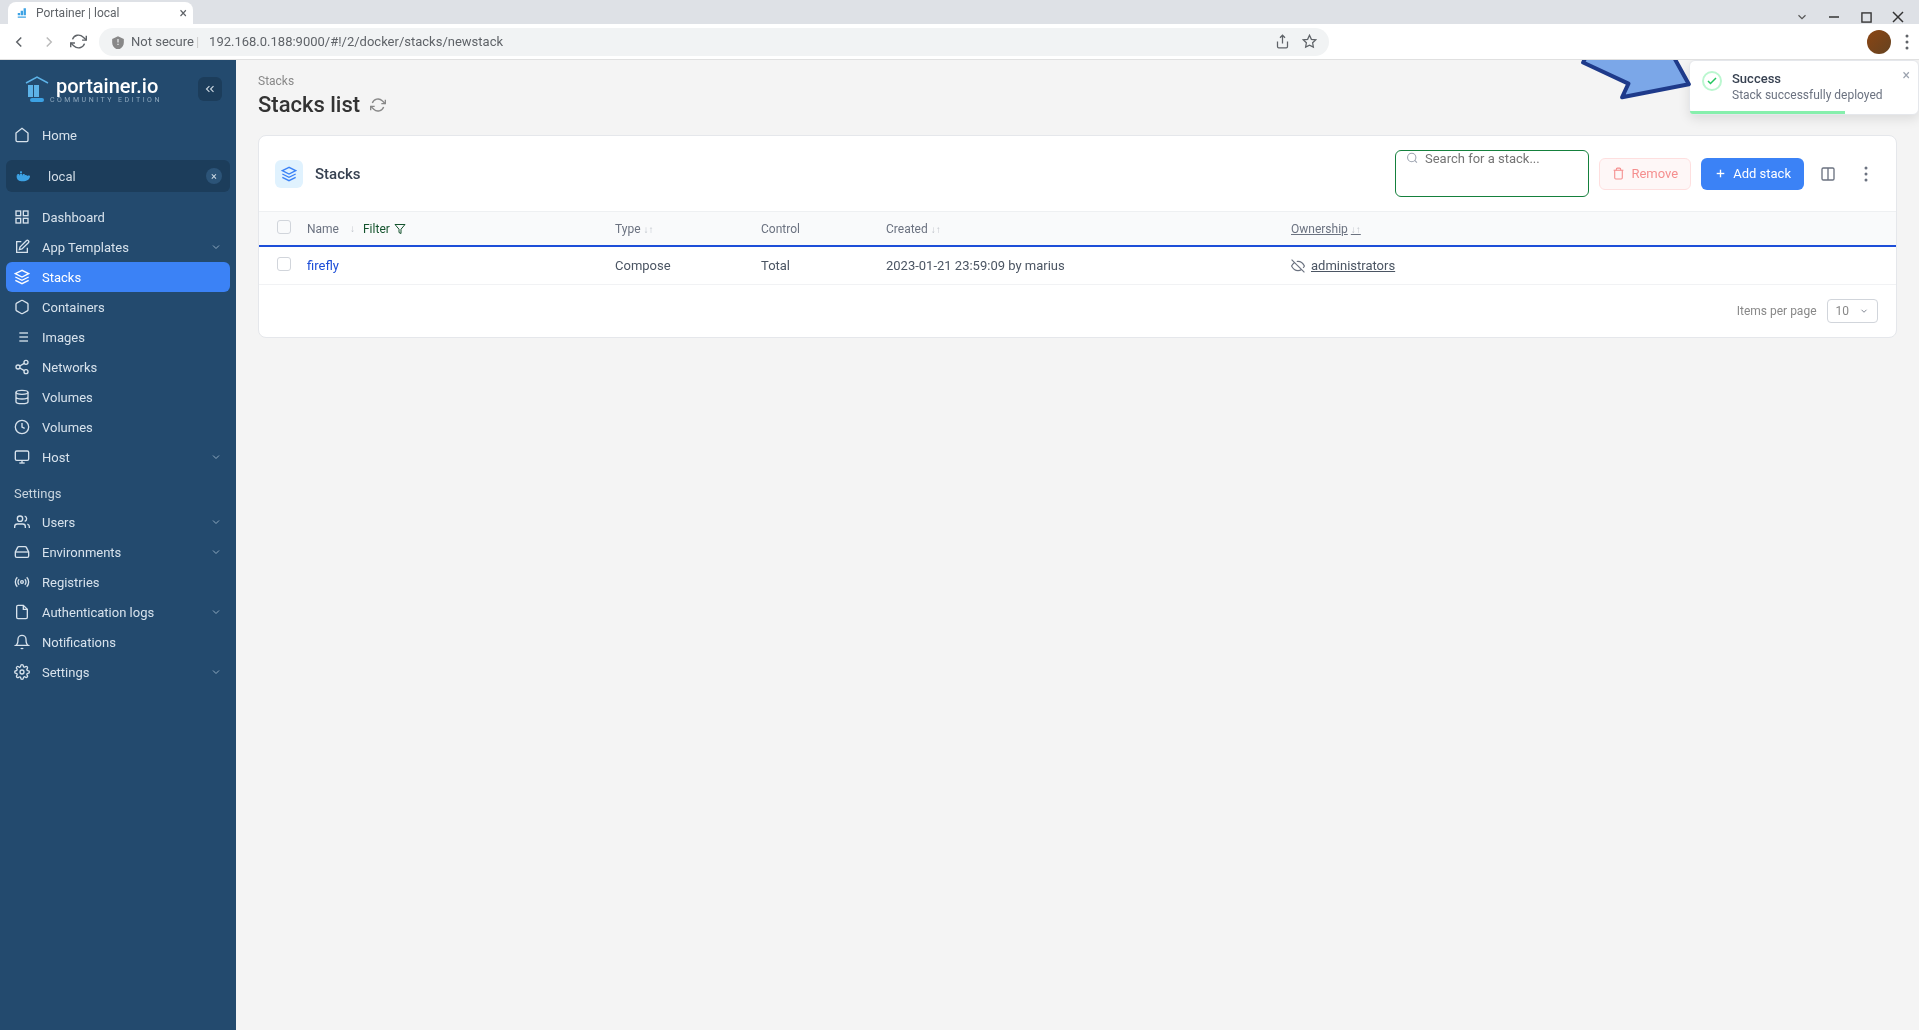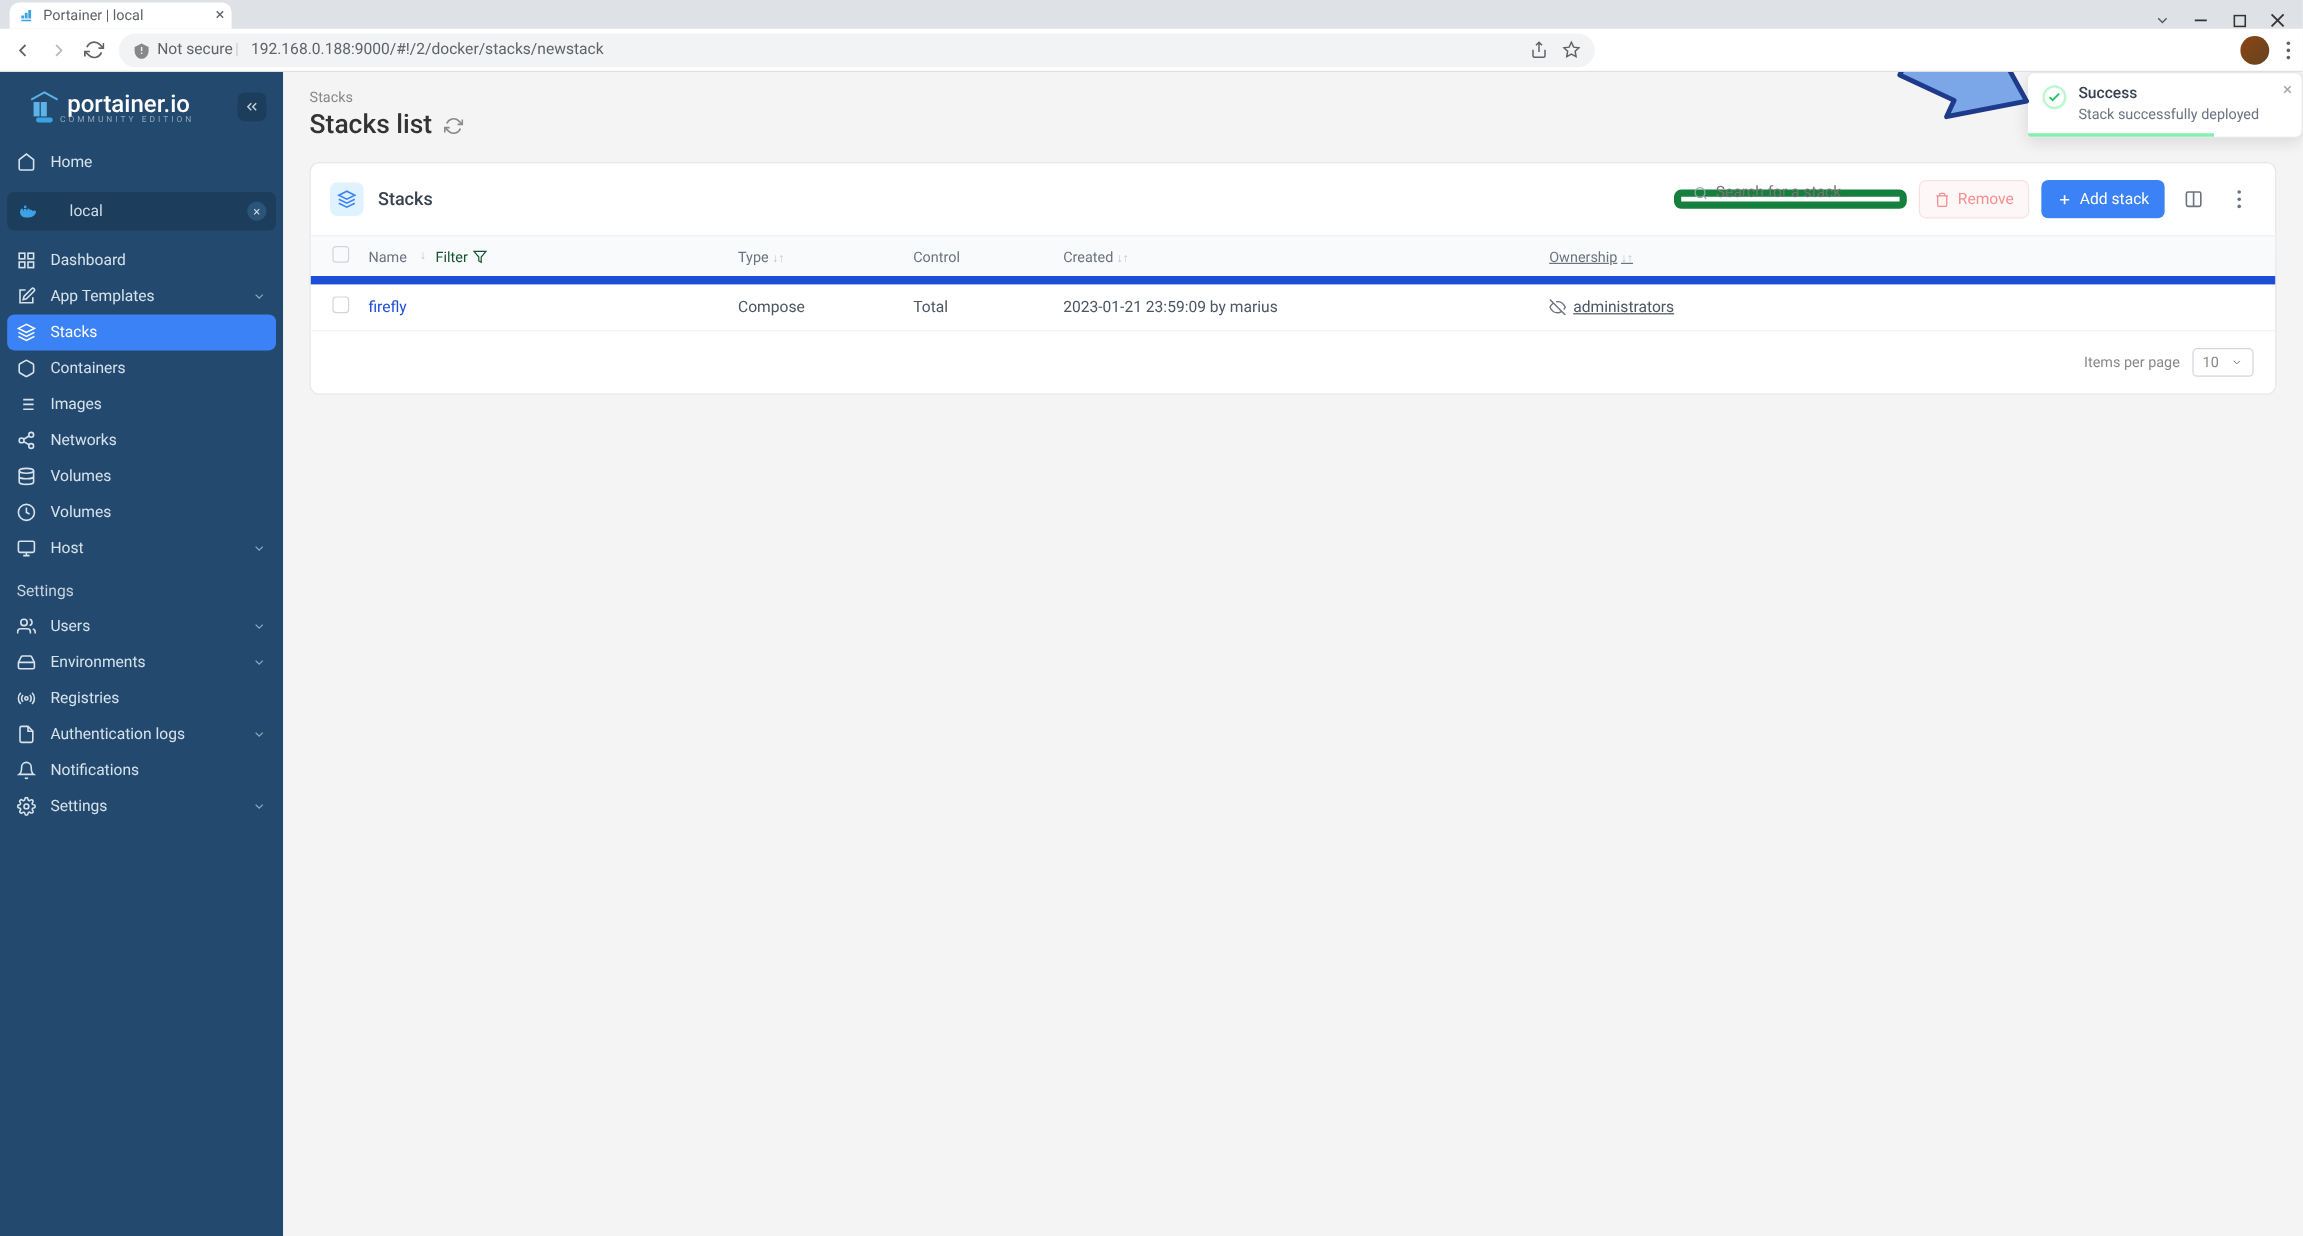--- a/index.html
+++ b/index.html
@@ -28,47 +28,47 @@
 .logo-row { display: flex; align-items: center; padding: 0 14px 16px 24px; }
 .logo-text { font-size: 20px; font-weight: 500; color: #fff; margin-left: 6px; }
 .logo-sub { font-size: 7px; letter-spacing: 2.5px; color: #8fa9bf; margin-top: -2px; }
 .collapse-btn { margin-left: auto; background: #1c3d5b; border-radius: 6px; width: 24px; height: 24px; display: flex; align-items: center; justify-content: center; cursor: pointer; color:#c8d4de; }
 
 .nav-item { display: flex; align-items: center; padding: 7px 14px; font-size: 13px; cursor: pointer; gap: 12px; color: #d7e2ec; position: relative; }
 .nav-item.active { background: #3b82f6; color: #fff; border-radius: 6px; margin: 0 6px; padding: 7px 8px; }
 .nav-icon { width: 16px; height: 16px; display: flex; align-items: center; justify-content: center; flex-shrink: 0; }
 .nav-chevron { margin-left: auto; color: #8fa9bf; }
 
-.env-badge { background: #1c3d5b; margin: 10px 6px; border-radius: 6px; padding: 8px 10px; display: flex; align-items: center; gap: 26px; font-size: 13px; position: relative; text-align: center; }
+.env-badge { background: #1c3d5b; margin: 10px 6px; border-radius: 6px; padding: 8px 10px; display: flex; align-items: center; gap: 16px; font-size: 13px; position: relative; text-align: center; }
 .env-close { position: absolute; right: 8px; background: #2c5478; border-radius: 50%; width: 16px; height: 16px; display: flex; align-items: center; justify-content: center; cursor: pointer; font-size: 11px; }
 .docker-icon { color: #3ca2e4; }
 
 .section-label { padding: 14px 14px 6px 14px; font-size: 13px; color: #c8d4de; }
 
 .main { flex: 1; padding: 14px 22px; overflow: auto; position: relative; background: #f4f4f4; }
 .breadcrumb { font-size: 12px; color: #888; margin-bottom: 4px; }
 .page-title { font-size: 22px; font-weight: 500; color: #333; display: flex; align-items: center; gap: 10px; margin-bottom: 18px; }
 .refresh-icn { color: #888; cursor: pointer; }
 
 .card { background: #fff; border-radius: 8px; border: 1px solid #e5e7eb; }
 .card-head { display: flex; align-items: center; padding: 14px 16px; gap: 12px; }
 .stacks-icon-badge { background: #e0f2fe; border-radius: 6px; width: 28px; height: 28px; display: flex; align-items: center; justify-content: center; color: #3b82f6; }
 .card-title { font-size: 15px; font-weight: 500; color: #374151; }
 .card-actions { margin-left: auto; display: flex; align-items: center; gap: 10px; }
 
-.search-box { border: 6px solid #15803d; border-radius: 6px; height: 16px; width: 194px; display: flex; align-items: flex-end; padding: 0 10px; gap: 6px; color: #9ca3af; }
+.search-box { border: 1px solid #15803d; border-radius: 6px; height: 47px; width: 194px; display: flex; align-items: flex-start; padding: 0 10px; gap: 6px; color: #9ca3af; }
 .search-box input { border: none; outline: none; font-size: 13px; width: 100%; background: transparent; }
 
 .btn { border-radius: 6px; height: 32px; display: flex; align-items: center; padding: 0 12px; font-size: 13px; cursor: pointer; gap: 6px; border: 1px solid transparent; }
 .btn-remove { background: #fef2f2; color: #ef4444; border-color: #fecaca; opacity: 0.6; }
 .btn-add { background: #3b82f6; color: #fff; }
 .btn-icon-only { border: 1px solid transparent; background: transparent; color: #6b7280; width: 28px; justify-content: center; padding: 0; }
 
 .tbl { width: 100%; }
-.tbl-head { background: #f9fafb; display: flex; padding: 8px 18px; font-size: 12px; color: #6b7280; border-top: 1px solid #eef0f2; border-bottom: 7px solid #1d4ed8; align-items: center; }
+.tbl-head { background: #f9fafb; display: flex; padding: 8px 18px; font-size: 12px; color: #6b7280; border-top: 1px solid #eef0f2; border-bottom: 2px solid #1d4ed8; align-items: center; }
 .col-check { width: 30px; }
 .col-name { width: 308px; display: flex; align-items: center; gap: 8px; }
 .col-type { width: 146px; }
 .col-control { width: 125px; }
 .col-created { width: 405px; }
 .col-owner { flex: 1; text-decoration: underline; }
 .sort-arrows { color: #c0c4cb; font-size: 10px; margin-left: 3px; }
 .filter-label { color: #14532d; margin-left: 0; display: flex; align-items: center; gap: 4px; }
 .checkbox { width: 14px; height: 14px; border: 1.5px solid #d1d5db; border-radius: 3px; display: inline-block; }
 

